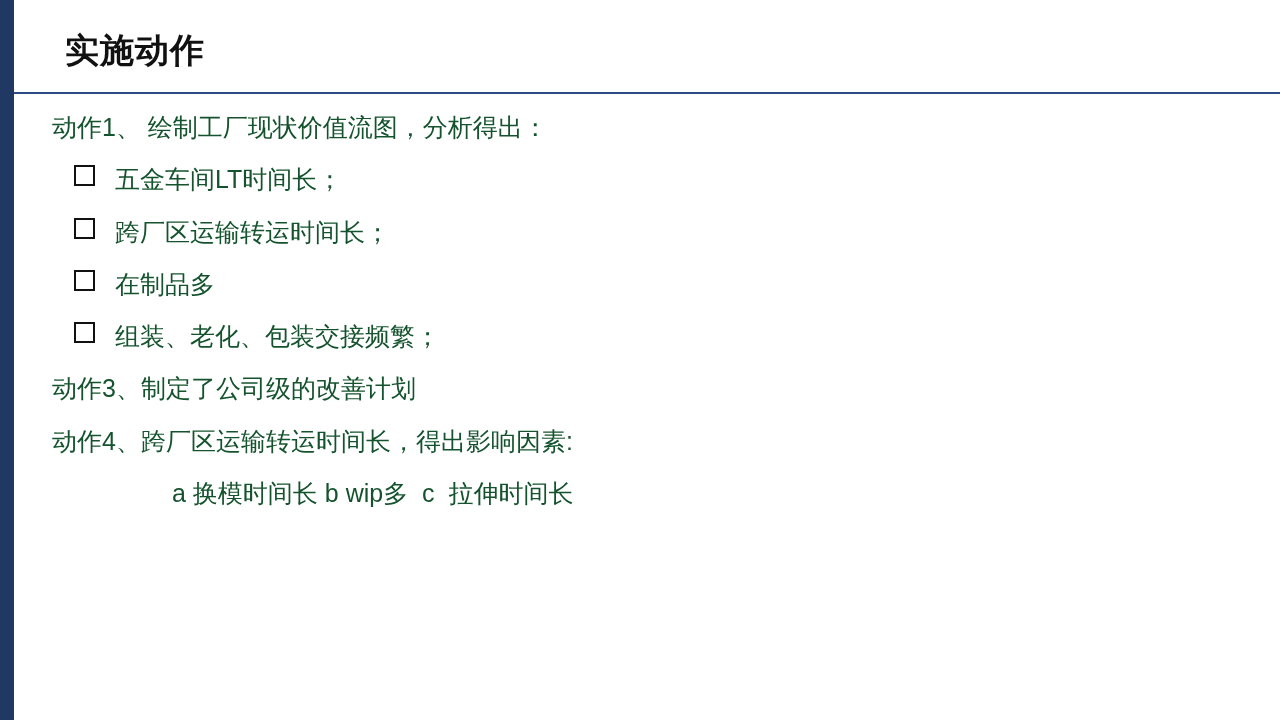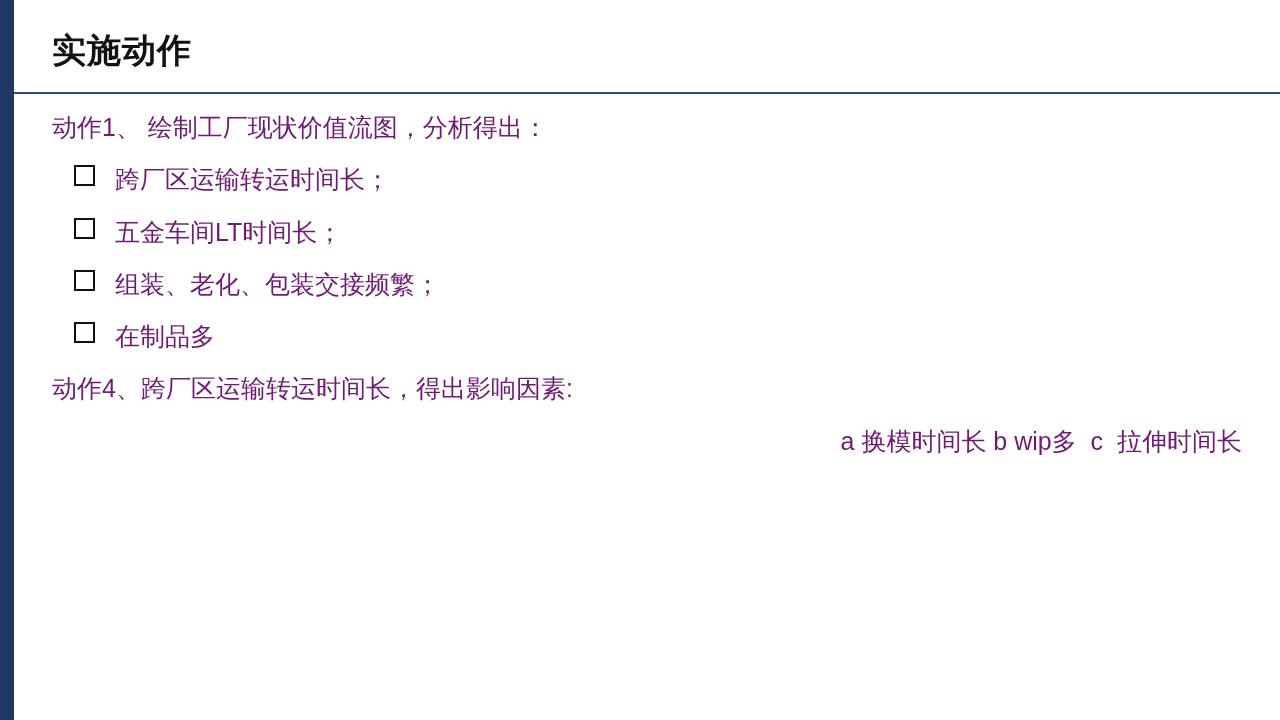--- a/index.html
+++ b/index.html
@@ -23,21 +23,21 @@
   .left-bar {
     position: absolute;
     left: 0;
     top: 0;
     width: 14px;
     height: 720px;
     background: #1f3864;
   }
   .title-area {
     position: absolute;
-    left: 52px;
+    left: 65px;
     top: 32px;
     width: 1180px;
   }
   .slide-title {
     font-size: 34px;
     font-weight: bold;
     letter-spacing: 1px;
     color: #111111;
     line-height: 1.1;
     margin: 0;
@@ -54,42 +54,41 @@
     position: absolute;
     left: 52px;
     top: 112px;
     width: 1190px;
   }
   .line {
     display: flex;
     align-items: baseline;
     font-size: 25px;
     line-height: 1.25;
-    color: #701a75;
+    color: #14532d;
     margin: 0 0 21px 0;
     white-space: pre;
   }
   .line.bullet {
     padding-left: 22px;
   }
   .bullet-mark {
     display: inline-block;
     width: 17px;
     height: 17px;
     border: 2.5px solid #111111;
     background: #ffffff;
     margin-right: 20px;
     flex: 0 0 auto;
     position: relative;
     top: -2px;
   }
   .line.indent {
     padding-left: 120px;
     margin-top: 6px;
-    justify-content: flex-end;
   }
   .txt {
     display: inline-block;
   }
 </style>
 </head>
 <body>
 
 <div class="slide">
 
@@ -102,39 +101,42 @@
   <div class="title-rule"></div>
 
   <div class="content">
 
     <p class="line">
       <span class="txt">动作1、 绘制工厂现状价值流图，分析得出：</span>
     </p>
 
     <p class="line bullet">
       <span class="bullet-mark"></span>
+      <span class="txt">五金车间LT时间长；</span>
+    </p>
+
+    <p class="line bullet">
+      <span class="bullet-mark"></span>
       <span class="txt">跨厂区运输转运时间长；</span>
     </p>
 
     <p class="line bullet">
       <span class="bullet-mark"></span>
-      <span class="txt">五金车间LT时间长；</span>
+      <span class="txt">在制品多</span>
     </p>
 
     <p class="line bullet">
       <span class="bullet-mark"></span>
       <span class="txt">组装、老化、包装交接频繁；</span>
     </p>
 
-    <p class="line bullet">
-      <span class="bullet-mark"></span>
-      <span class="txt">在制品多</span>
+
+    <p class="line">
+      <span class="txt">动作3、制定了公司级的改善计划</span>
     </p>
-
-
 
     <p class="line">
       <span class="txt">动作4、跨厂区运输转运时间长，得出影响因素:</span>
     </p>
 
     <p class="line indent">
       <span class="txt">a 换模时间长 b wip多  c  拉伸时间长</span>
     </p>
 
   </div>

